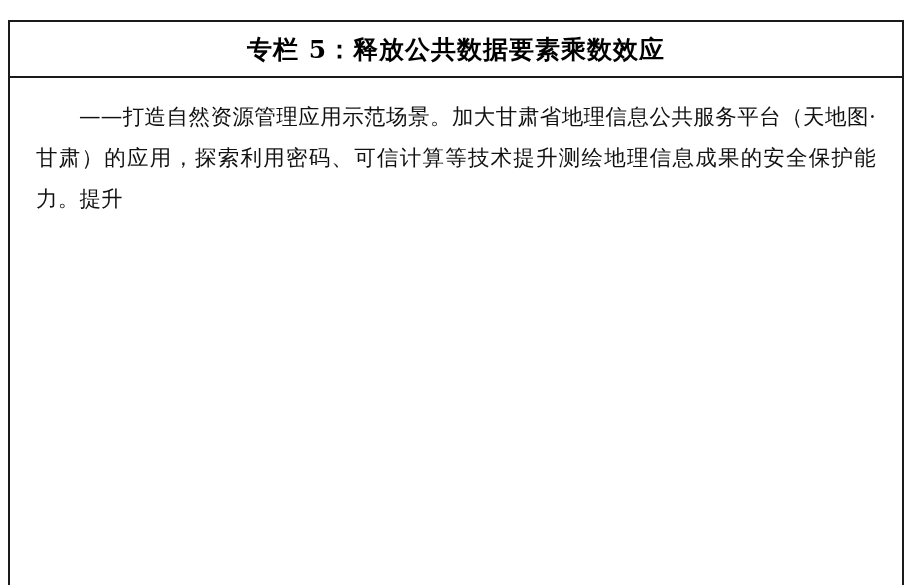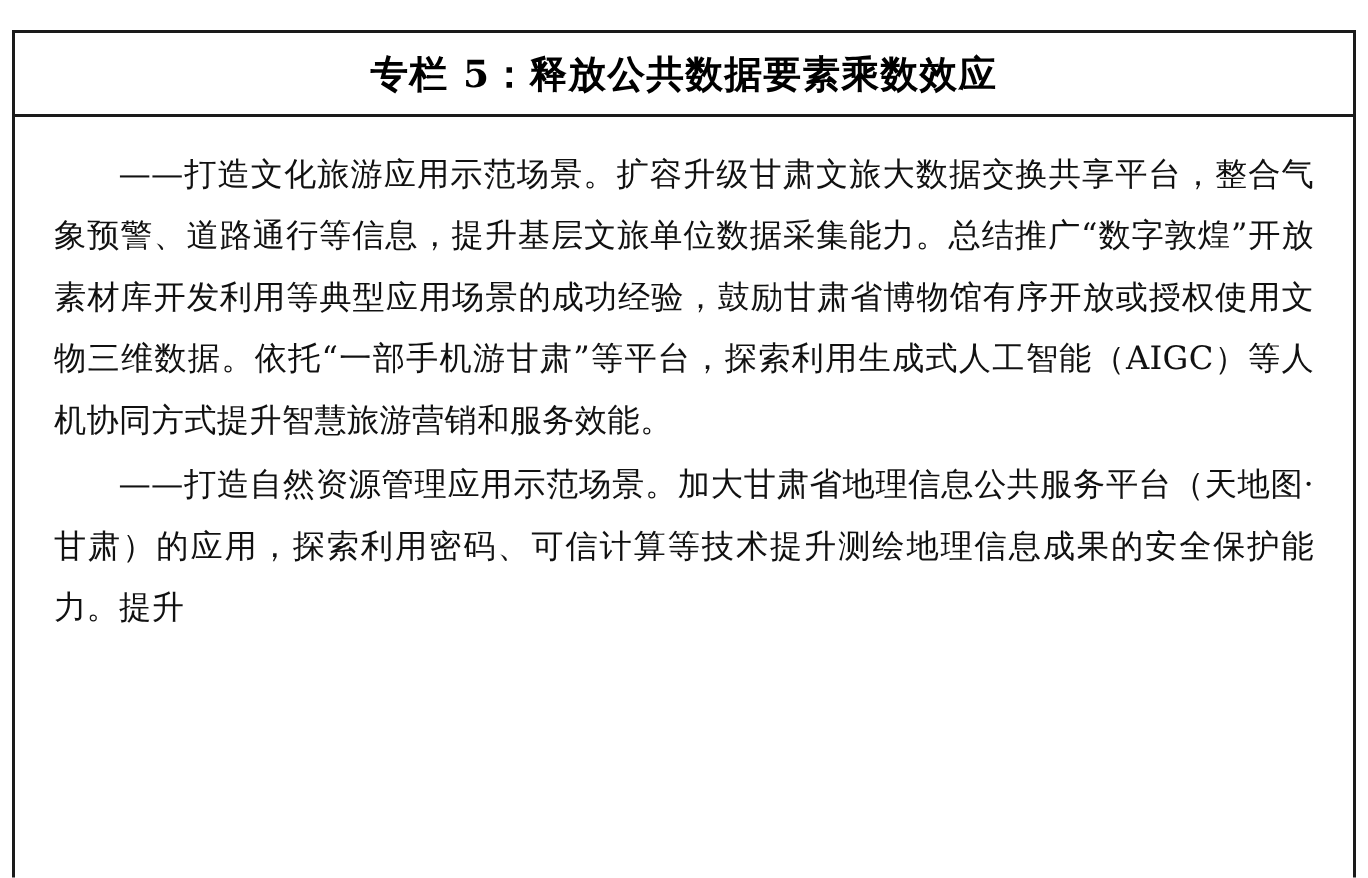--- a/index.html
+++ b/index.html
@@ -68,17 +68,16 @@
 </style>
 </head>
 <body>
 
 <div class="page">
   <div class="box">
     <div class="title-band">
       <div class="title-text">专栏 5：释放公共数据要素乘数效应</div>
     </div>
     <div class="body-area">
-      <p class="para">——打造文化旅游应用示范场景。扩容升级甘肃文旅大数据交换共享平台，整合气象预警、道路通行等信息，提升基层文旅单位数据采集能力。总结推广“数字敦煌”开放素材库开发利用等典型应用场景的成功经验，鼓励甘肃省博物馆有序开放或授权使用文物三维数据。依托“一部手机游甘肃”等平台，探索利用生成式人工智能（AIGC）等人机协同方式提升智慧旅游营销和服务效能。</p>
       <p class="para">——打造自然资源管理应用示范场景。加大甘肃省地理信息公共服务平台（天地图·甘肃）的应用，探索利用密码、可信计算等技术提升测绘地理信息成果的安全保护能力。提升</p>
     </div>
   </div>
 </div>
 
 </body></html>

